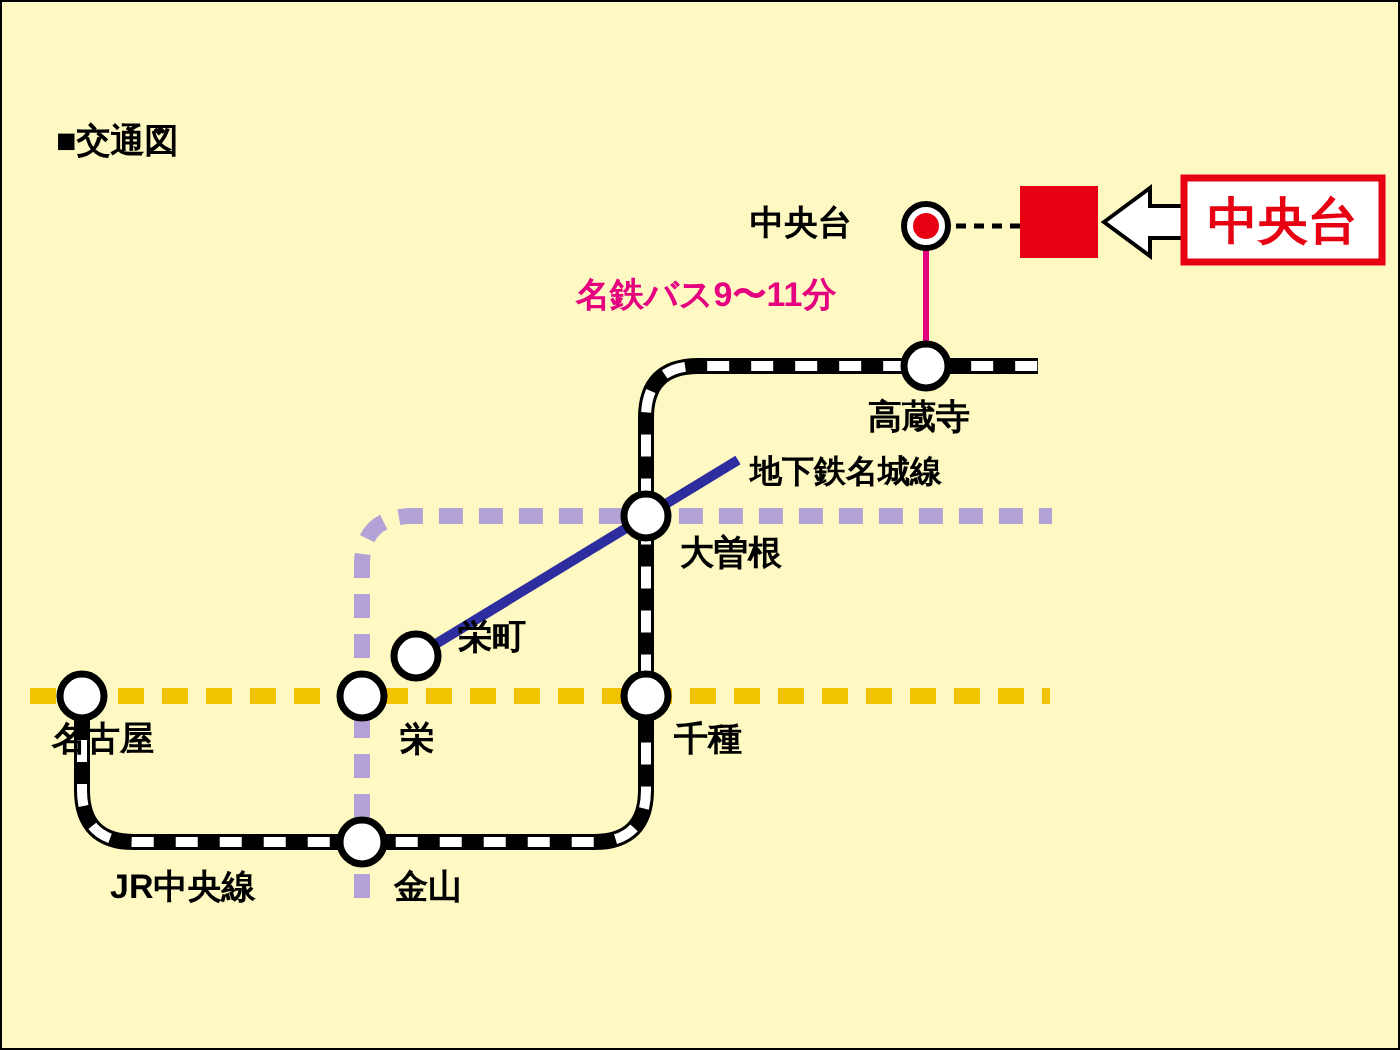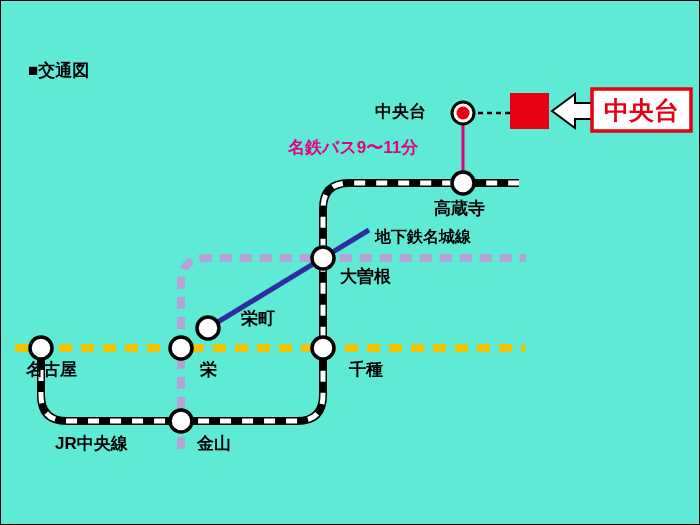--- a/index.html
+++ b/index.html
@@ -1,21 +1,21 @@
 <!DOCTYPE html>
 <html><head>
 <meta charset="utf-8">
 <style>
   html,body{margin:0;padding:0;background:#fff;}
   .map{
     position:relative;
     width:700px;height:525px;
     box-sizing:border-box;
     border:1px solid #000;
-    background:#5eead4;
+    background:#fef9c3;
     font-family:"Liberation Sans","DejaVu Sans",sans-serif;
     overflow:hidden;
   }
   .map svg{position:absolute;left:0;top:0;}
   .label{
     position:absolute;
     font-weight:bold;
     color:#000;
     white-space:nowrap;
     line-height:1.1;
@@ -79,28 +79,28 @@
 
   <div class="label lbl-17 magenta" style="left:287px;top:138px;">名鉄バス9〜11分</div>
 
   <div class="label lbl-17" style="left:433px;top:199px;">高蔵寺</div>
 
   <div class="label lbl-16" style="left:374px;top:227px;">地下鉄名城線</div>
 
 
   <div class="label lbl-17" style="left:339px;top:267px;text-align:right;">大曽根</div>
 
-  <div class="label lbl-17" style="left:240px;top:309px;">栄町</div>
+  <div class="label lbl-17" style="left:228px;top:309px;">栄町</div>
 
 
   <div class="label lbl-17" style="left:25px;top:360px;text-align:center;">名古屋</div>
 
   <div class="label lbl-17" style="left:199px;top:360px;">栄</div>
 
-  <div class="label lbl-17" style="left:348px;top:360px;text-align:right;">千種</div>
+  <div class="label lbl-17" style="left:336px;top:360px;text-align:right;">千種</div>
 
   <div class="label lbl-17" style="left:54px;top:434px;">JR中央線</div>
 
   <div class="label lbl-17" style="left:196px;top:434px;">金山</div>
 
   <div class="dest-box-text">中央台</div>
 
 </div>
 
 </body></html>

